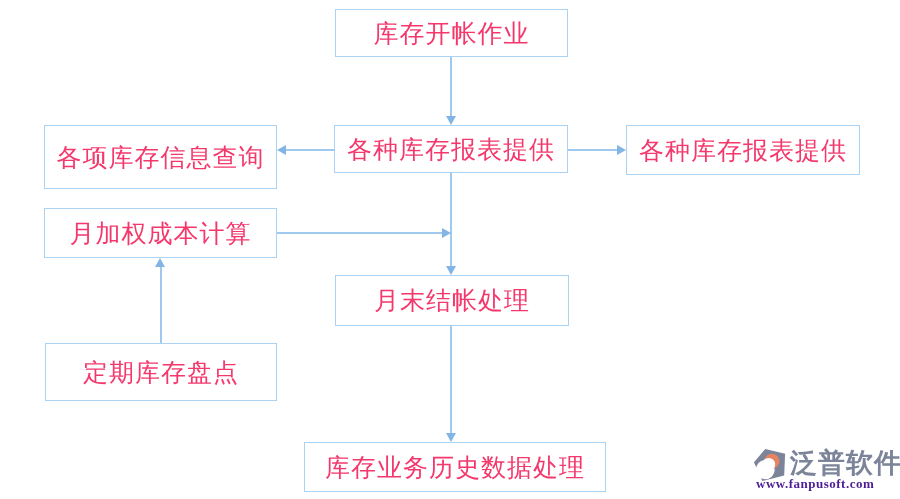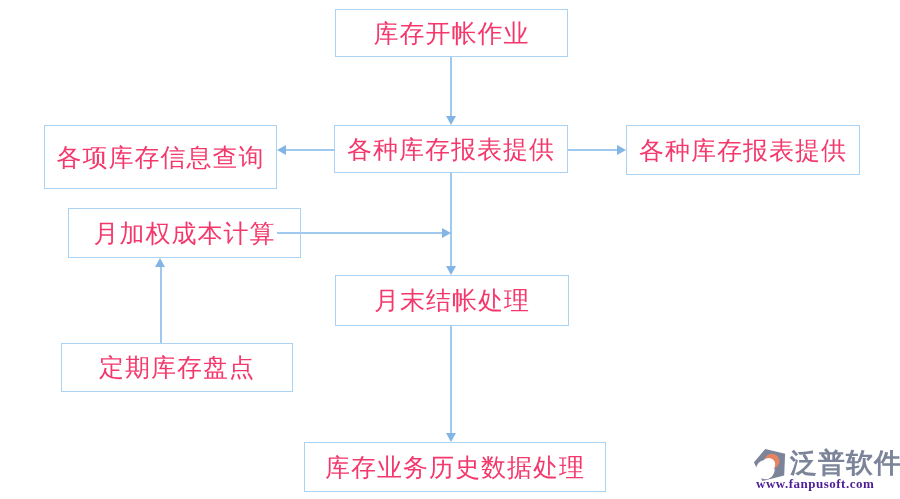--- a/index.html
+++ b/index.html
@@ -46,23 +46,23 @@
 </style>
 </head>
 <body>
 
 <div class="canvas">
 
   <div class="node" style="left:335px; top:9px;   width:233px; height:48px;">库存开帐作业</div>
   <div class="node" style="left:334px; top:125px; width:234px; height:48px;">各种库存报表提供</div>
   <div class="node" style="left:44px;  top:125px; width:233px; height:64px;">各项库存信息查询</div>
   <div class="node" style="left:626px; top:125px; width:234px; height:50px;">各种库存报表提供</div>
-  <div class="node" style="left:44px;  top:208px; width:233px; height:50px;margin-left:24px;">月加权成本计算</div>
+  <div class="node" style="left:44px;  top:208px; width:233px; height:50px;">月加权成本计算</div>
   <div class="node" style="left:335px; top:275px; width:234px; height:51px;">月末结帐处理</div>
-  <div class="node" style="left:61px;  top:343px; width:232px; height:49px;">定期库存盘点</div>
+  <div class="node" style="left:45px;  top:343px; width:232px; height:58px;">定期库存盘点</div>
   <div class="node" style="left:304px; top:442px; width:302px; height:50px;">库存业务历史数据处理</div>
 
   <div class="line" style="left:450px; top:57px;  width:2px;  height:59px;"></div>
   <div class="arrow down" style="left:446px; top:116px;"></div>
 
   <div class="line" style="left:286px; top:149px; width:48px; height:2px;"></div>
   <div class="arrow left" style="left:277px; top:145px;"></div>
 
   <div class="line" style="left:568px; top:149px; width:49px; height:2px;"></div>
   <div class="arrow right" style="left:617px; top:145px;"></div>

